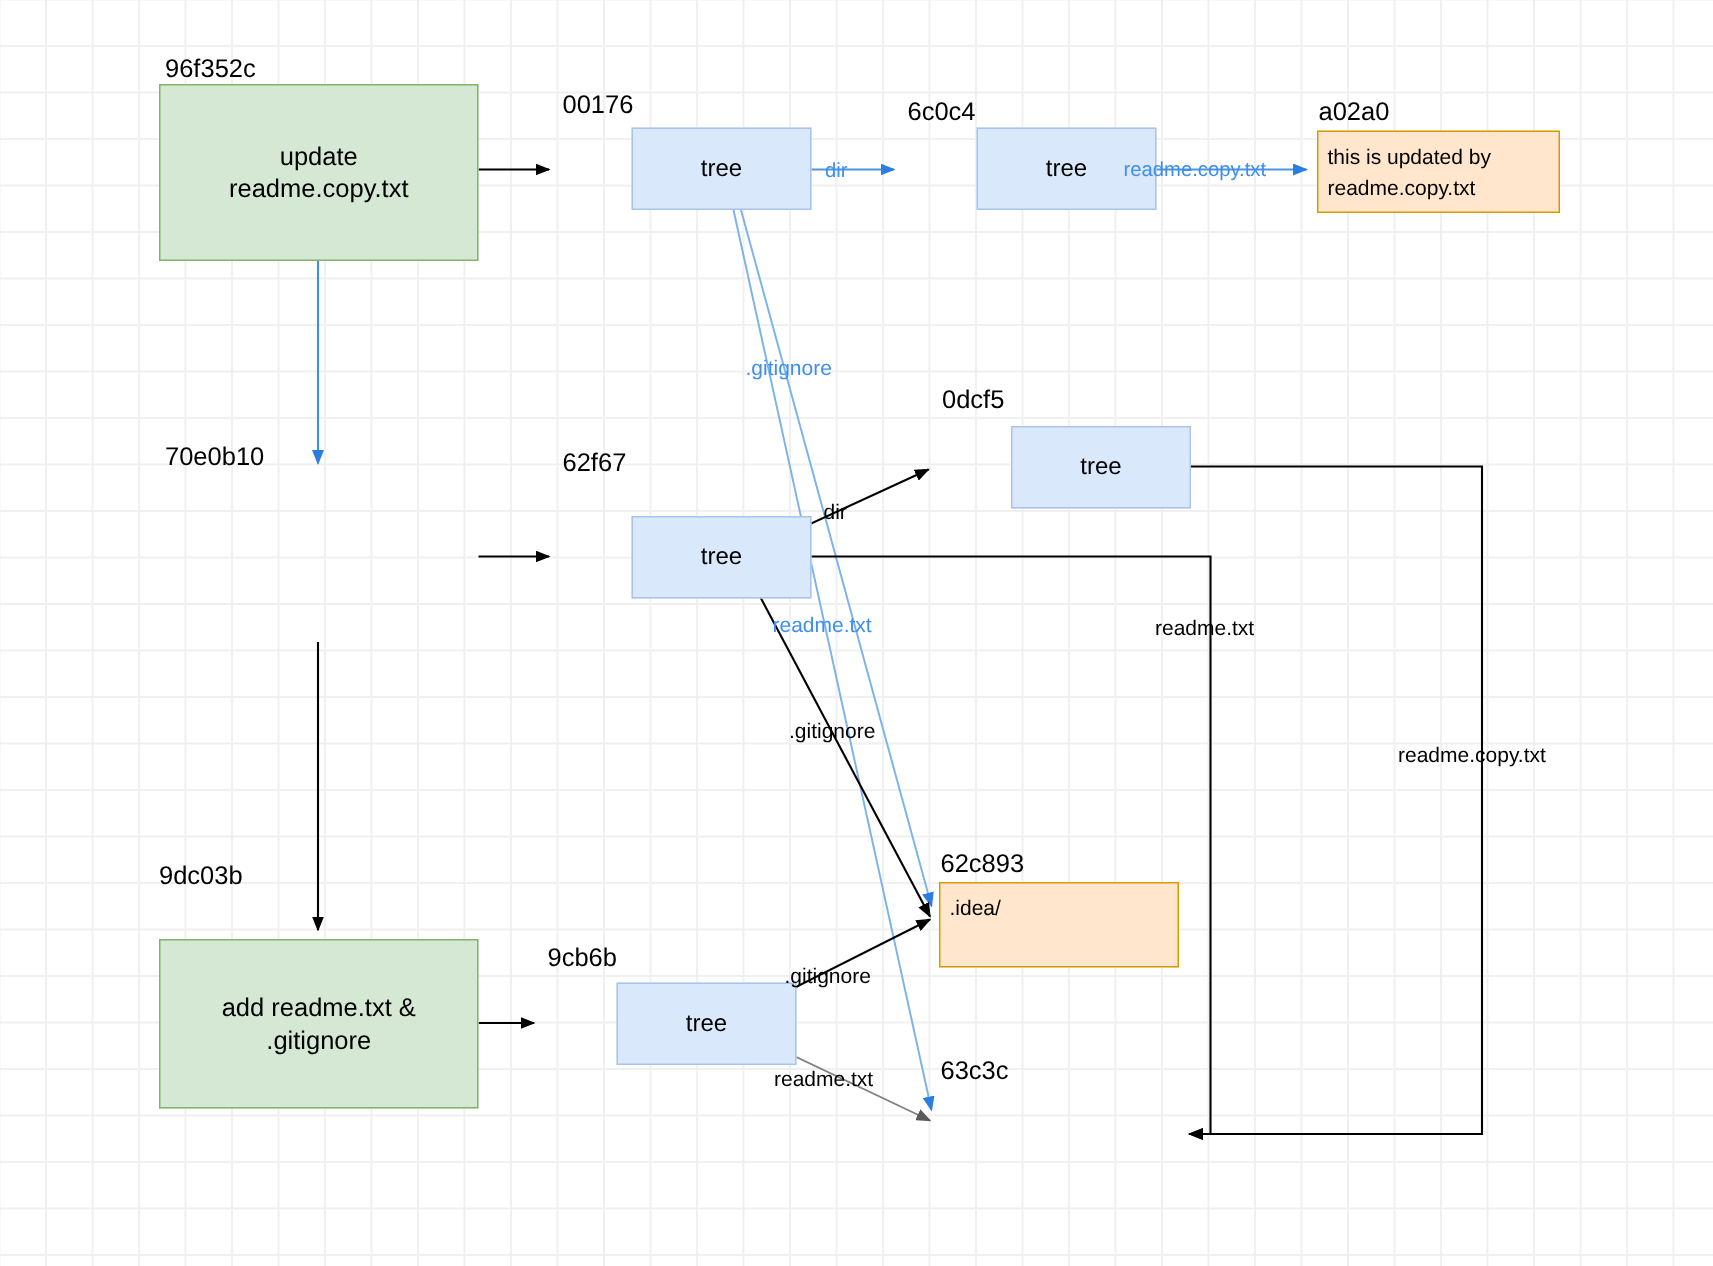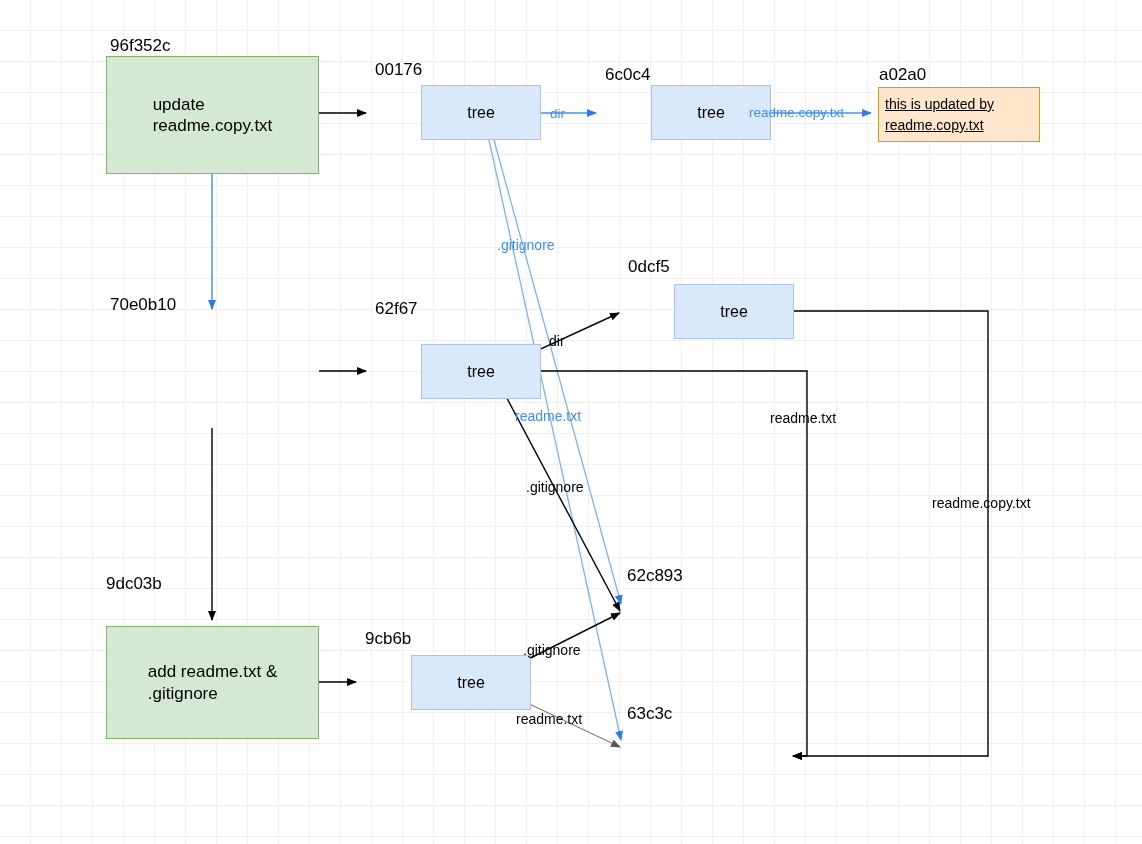--- a/index.html
+++ b/index.html
@@ -26,21 +26,21 @@
     width: 1142px;
     height: 844px;
     pointer-events: none;
   }
   .node {
     position: absolute;
     box-sizing: border-box;
     display: flex;
     align-items: center;
     justify-content: center;
-    text-align: left;
+    text-align: center;
     font-size: 16px;
     color: #000000;
     line-height: 1.25;
     border-width: 1px;
     border-style: solid;
     z-index: 3;
   }
   .node.commit {
     background: #d5e8d4;
     border-color: #82b366;
@@ -134,21 +134,21 @@
   </div>
 
   <div class="node tree" style="left:373px; top:85px; width:120px; height:55px;">
     <span>tree</span>
   </div>
 
   <div class="node tree" style="left:603px; top:85px; width:120px; height:55px;">
     <span>tree</span>
   </div>
 
-  <div class="node blob" style="left:878px; top:87px; width:162px; height:55px;text-decoration:underline;">
+  <div class="node blob" style="left:878px; top:87px; width:162px; height:55px;">
     <span style="white-space:pre-line;">this is updated by
 readme.copy.txt</span>
   </div>
 
 
   <div class="node tree" style="left:373px; top:344px; width:120px; height:55px;">
     <span>tree</span>
   </div>
 
   <div class="node tree" style="left:626px; top:284px; width:120px; height:55px;">
@@ -157,20 +157,23 @@
 
   <div class="node commit" style="left:106px; top:626px; width:213px; height:113px;">
     <span style="white-space:pre-line;">add readme.txt &amp;
 .gitignore</span>
   </div>
 
   <div class="node tree" style="left:363px; top:655px; width:120px; height:55px;">
     <span>tree</span>
   </div>
 
+  <div class="node blob" style="left:626px; top:588px; width:160px; height:57px;">
+    <span>.idea/</span>
+  </div>
 
 
   <div class="node-id" style="left:110px; top:36px;">96f352c</div>
   <div class="node-id" style="left:375px; top:60px;">00176</div>
   <div class="node-id" style="left:605px; top:65px;">6c0c4</div>
   <div class="node-id" style="left:879px; top:65px;">a02a0</div>
   <div class="node-id" style="left:110px; top:295px;">70e0b10</div>
   <div class="node-id" style="left:375px; top:299px;text-align:right;">62f67</div>
   <div class="node-id" style="left:628px; top:257px;">0dcf5</div>
   <div class="node-id" style="left:106px; top:574px;">9dc03b</div>

